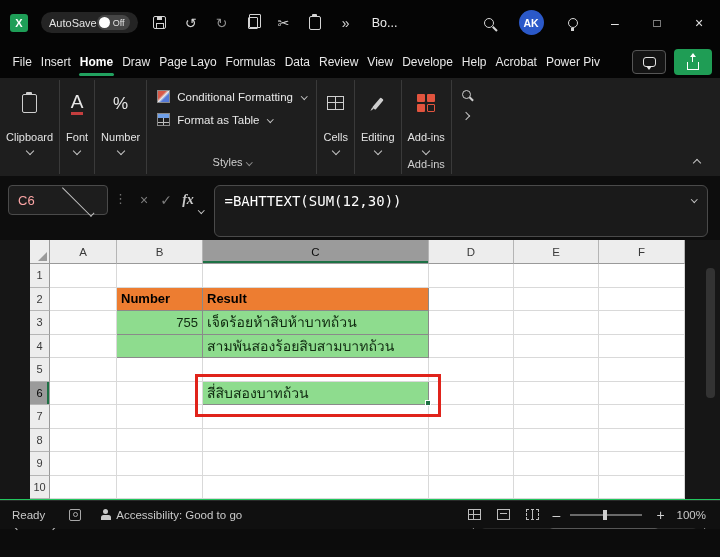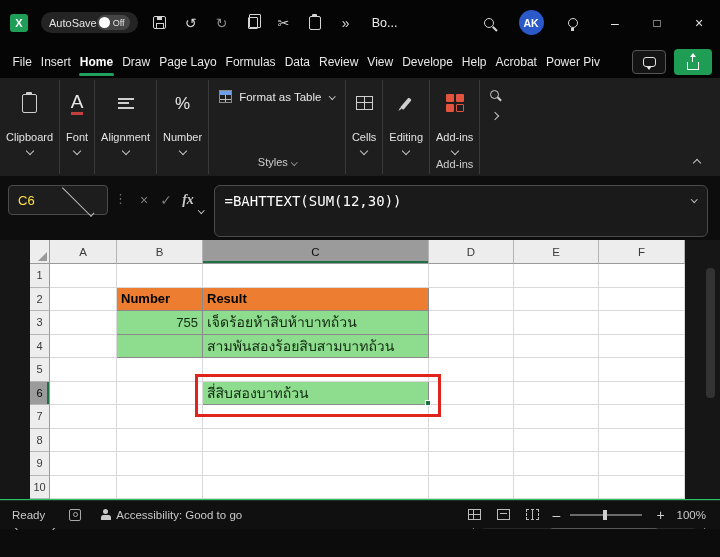--- a/index.html
+++ b/index.html
@@ -86,21 +86,21 @@
   .sic-fat{width:13px;height:13px;border:1px solid #8a8a8a;background-image:linear-gradient(#6f9fe8,#6f9fe8),linear-gradient(#bdbdbd,#bdbdbd),linear-gradient(#bdbdbd,#bdbdbd);background-size:100% 4px,1px 100%,100% 1px;background-position:0 0,50% 0,0 8px;background-repeat:no-repeat;}
   .sic-cs{width:13px;height:13px;border:1px solid #8a8a8a;background-image:linear-gradient(90deg,#f2c14e 50%,#dd5b4b 50%),linear-gradient(90deg,#5479d8 50%,#57a65a 50%);background-size:100% 50%;background-position:0 0,0 100%;background-repeat:no-repeat;}
   .group-caption{margin-top:auto;display:flex;align-items:center;justify-content:center;gap:4px;font-size:11px;color:#cfcfcf;padding-bottom:4px;}
   .ribbon-tail{display:flex;flex-direction:column;align-items:center;justify-content:flex-start;padding:12px 10px 0 10px;gap:14px;}
   .gic-analyze{width:9px;height:9px;border:1.6px solid #cfcfcf;border-radius:50%;position:relative;}
   .gic-analyze::after{content:"";position:absolute;width:5px;height:1.6px;background:#cfcfcf;transform:rotate(45deg);right:-4px;bottom:-2px;}
   .collapse-ribbon{position:absolute;right:20px;bottom:10px;}
 
   
   .formulabar{top:176px;height:64px;background:#0d0d0d;display:flex;align-items:flex-start;padding-top:9px;}
-  .namebox{margin-left:8px;width:100px;height:30px;background:#1d1d1d;border:1px solid #4a4a4a;border-radius:4px;display:flex;align-items:center;padding:0 9px;font-size:13px;color:#fde047;}
+  .namebox{margin-left:8px;width:100px;height:30px;background:#1d1d1d;border:1px solid #4a4a4a;border-radius:4px;display:flex;align-items:center;padding:0 9px;font-size:13px;color:#fca5a5;}
   .namebox span{flex:1;}
   .fb-dots{color:#6f6f6f;font-size:13px;margin:6px 6px 0 6px;}
   .fbicon{width:22px;height:30px;display:flex;align-items:center;justify-content:center;font-size:14px;color:#7d7d7d;}
   .fbicon.fx{color:#c9c9c9;font-family:"Liberation Serif",serif;font-style:italic;font-weight:700;}
   .fbicon + .chvwrap{margin-top:13px;}
   .formulainput{margin-left:10px;flex:1;margin-right:12px;height:52px;background:#1a1a1a;border:1px solid #4a4a4a;border-radius:6px;padding:7px 26px 0 10px;color:#fff;font-family:"DejaVu Sans Mono","Liberation Mono",monospace;font-size:14px;position:relative;}
   .formulainput .expand{position:absolute;right:11px;top:11px;}
 
   
   .sheet{top:240px;height:259px;background:#161616;}
@@ -234,37 +234,31 @@
   </div>
   <div class="rgroup">
     <span class="gicon">
         <span class="gic-fontA">A</span>
       </span>
     <span class="glabel">Font</span>
     <span class="chv down"></span>
   </div>
   <div class="rgroup">
     <span class="gicon">
-        <span class="gic-align">
-          <i style="width:16px"></i>
-          <i style="width:11px"></i>
-          <i style="width:16px"></i>
-        </span>
-      </span>
-    <span class="glabel">Alignment</span>
-    <span class="chv down"></span>
-  </div>
-  <div class="rgroup">
-    <span class="gicon">
         <span class="gic-num">%</span>
       </span>
     <span class="glabel">Number</span>
     <span class="chv down"></span>
   </div>
   <div class="styles-group">
+    <div class="style-btn">
+      <span class="sic-cf"></span>
+      <span>Conditional Formatting</span>
+      <span class="chv down sm"></span>
+    </div>
     <div class="style-btn">
       <span class="sic-fat"></span>
       <span>Format as Table</span>
       <span class="chv down sm"></span>
     </div>
     <div class="group-caption">
       <span>Styles</span>
       <span class="chv down sm dim"></span>
     </div>
   </div>

